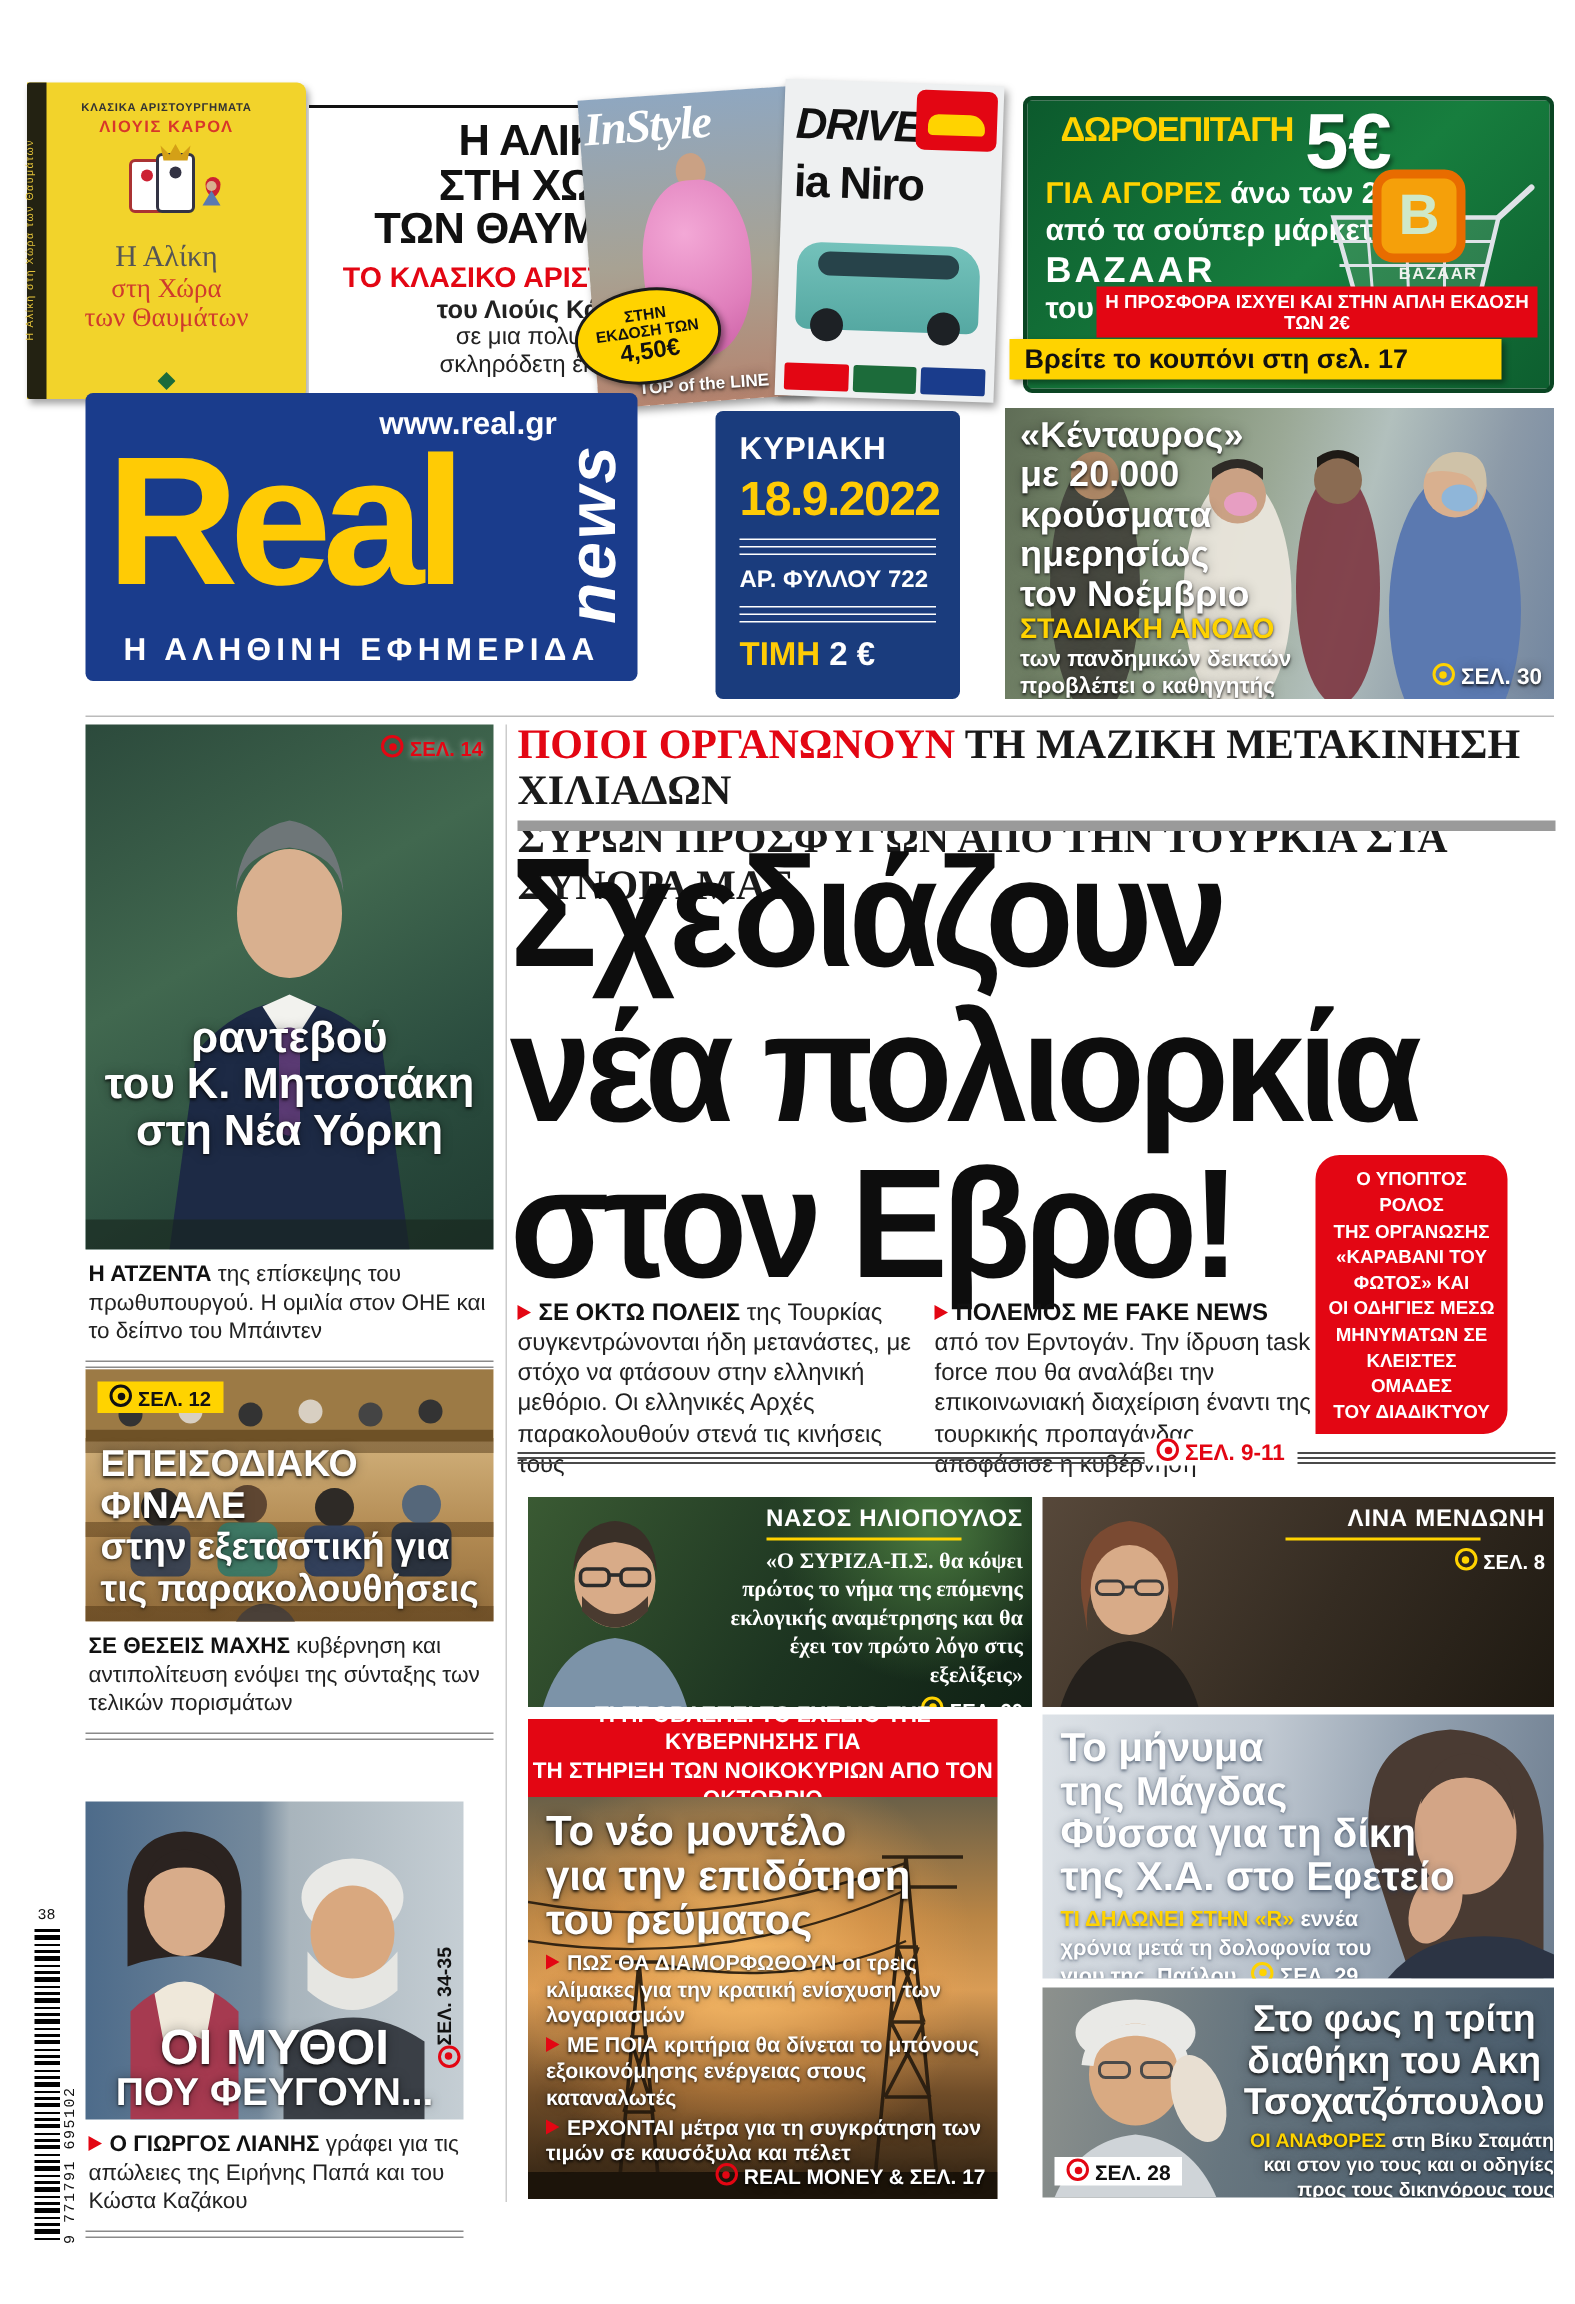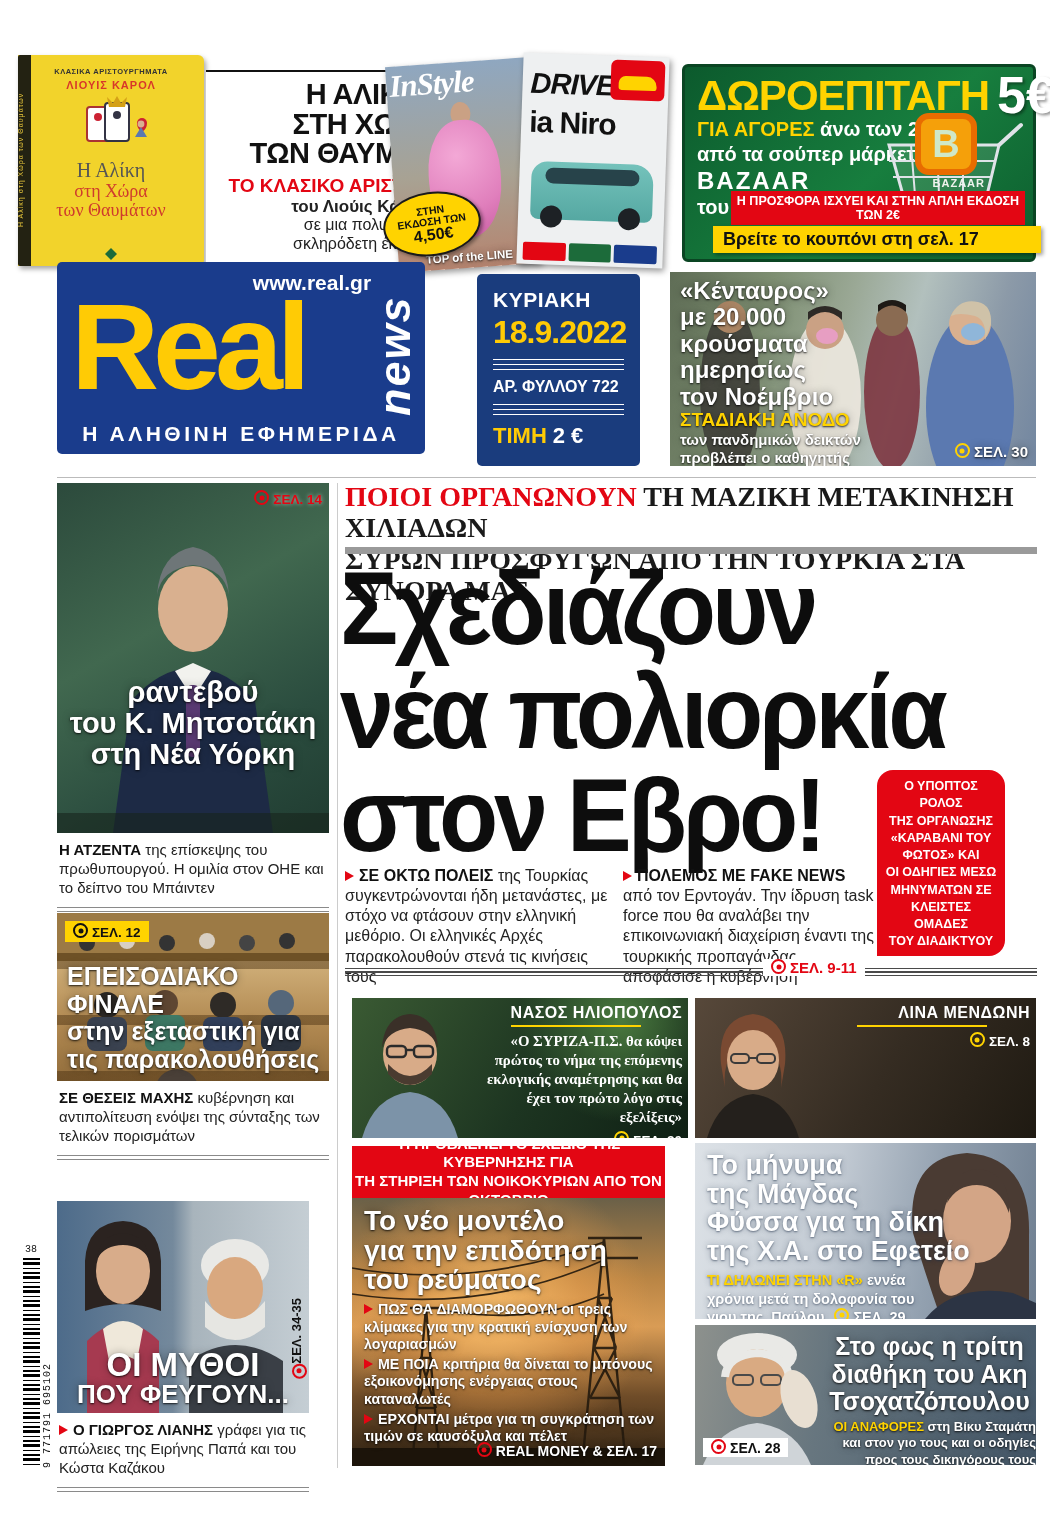--- a/index.html
+++ b/index.html
@@ -60,33 +60,33 @@
   .dr-strip{position:absolute;bottom:4px;left:6px;right:6px;height:18px;display:flex;gap:3px;}
   .dr-strip span{flex:1;border-radius:2px;}
   .badge-oval{left:383px;top:192px;width:94px;height:60px;background:#ffd300;border:2px solid #1a1a1a;
       border-radius:50%;transform:rotate(-8deg);text-align:center;color:#111;font-weight:800;
       display:flex;flex-direction:column;justify-content:center;line-height:1.05;box-shadow:2px 2px 4px rgba(0,0,0,.4);}
   .bo-s{font-size:10.5px;} .bo-p{font-size:16px;}
 
   .bazaar{left:682px;top:64px;width:354px;height:198px;box-sizing:border-box;border:3px solid #0a4523;border-radius:6px;
       background:linear-gradient(135deg,#0c5a2d 0%,#177e3e 55%,#0d5e2f 100%);color:#fff;padding:8px 12px;}
   .bz-title{display:flex;align-items:flex-start;}
-  .bz-t1{font-size:42px;font-weight:800;color:#ffd300;letter-spacing:-1px;line-height:1;}
+  .bz-t1{font-size:23px;font-weight:800;color:#ffd300;letter-spacing:-1px;line-height:1;margin-left:10px;}
   .bz-t2{font-size:52px;font-weight:800;color:#fff;line-height:.8;margin-left:8px;text-shadow:2px 2px 3px rgba(0,0,0,.4);}
   .bz-l{font-size:20px;font-weight:bold;line-height:1.25;}
   .bz-hl{color:#ffd300;}
   .bz-brand{font-size:24px;font-weight:800;letter-spacing:2px;line-height:1.15;}
   .bz-cart{position:absolute;right:4px;top:44px;width:158px;height:118px;}
   .blogo{position:absolute;right:52px;top:2px;width:62px;height:62px;background:#f5a00a;border:6px solid #e86c00;
       border-radius:14px;box-sizing:border-box;text-align:center;line-height:50px;font-size:38px;font-weight:800;color:#cfe8c8;}
   .blogo-cap{position:absolute;right:44px;top:66px;color:#f0f3ee;font-size:11px;font-weight:800;letter-spacing:1px;}
   .bz-red{position:absolute;left:46px;right:8px;bottom:34px;background:#e30613;color:#fff;font-size:12.5px;
       font-weight:800;text-align:center;padding:3px 2px;}
   .bz-yellow{position:absolute;left:-12px;bottom:6px;width:308px;background:#ffd300;color:#111;font-size:18px;
-      font-weight:800;padding:3px 10px;box-shadow:2px 2px 4px rgba(0,0,0,.4);margin-left:40px;}
+      font-weight:800;padding:3px 10px;box-shadow:2px 2px 4px rgba(0,0,0,.4);}
 
   
   .masthead{left:57px;top:262px;width:368px;height:192px;background:#1a3c8c;border-radius:5px;}
   .mh-url{position:absolute;top:9px;left:150px;width:210px;text-align:center;color:#fff;font-size:21px;font-weight:800;}
   .mh-real{position:absolute;left:14px;top:24px;font-size:122px;font-weight:800;color:#ffcb05;letter-spacing:-6px;line-height:1;}
   .mh-news{position:absolute;right:4px;top:12px;height:142px;color:#fff;font-size:45px;font-weight:800;font-style:italic;
       writing-mode:vertical-rl;transform:rotate(180deg);letter-spacing:2px;}
   .mh-tag{position:absolute;bottom:8px;left:0;right:0;text-align:center;color:#fff;font-size:21px;font-weight:800;letter-spacing:3.5px;}
 
   .datebox{left:477px;top:274px;width:163px;height:192px;background:#1a3c7d;border-radius:5px;color:#fff;
@@ -147,21 +147,21 @@
   .inq-pg{position:absolute;top:8px;left:8px;background:#ffd300;color:#111;font-size:13.5px;font-weight:800;padding:2px 8px;}
   .inq-h{position:absolute;left:10px;bottom:8px;color:#fff;font-size:25px;font-weight:800;line-height:1.1;}
 
   .myths{left:57px;top:1201px;width:252px;}
   .myths .photo{height:212px;background:linear-gradient(90deg,#4d6b8a 0%,#74899c 46%,#a8b4bc 54%,#c5ced4 100%);}
   .my-h{position:absolute;left:0;right:0;bottom:6px;text-align:center;color:#fff;font-weight:800;line-height:1.0;}
   .my-h1{font-size:33px;} .my-h2{font-size:26px;}
   .my-pg{position:absolute;right:2px;bottom:34px;writing-mode:vertical-rl;transform:rotate(180deg);
       color:#111;font-size:13px;font-weight:800;}
 
-  .barcode{left:23px;top:1258px;width:34px;height:210px;display:flex;}
+  .barcode{left:23px;top:1286px;width:34px;height:210px;display:flex;}
   .bc-bars{width:17px;height:100%;
       background:repeating-linear-gradient(180deg,#000 0 2px,#fff 2px 4px,#000 4px 7px,#fff 7px 10px,#000 10px 11px,#fff 11px 14px);}
   .bc-num{writing-mode:vertical-rl;transform:rotate(180deg);font-family:"Liberation Mono",monospace;
       font-size:10px;color:#111;letter-spacing:1px;margin-left:2px;}
   .bc-top{position:absolute;top:-14px;left:2px;font-size:10px;font-family:"Liberation Mono",monospace;}
 
   
   .qpanel{color:#fff;overflow:hidden;}
   .q-ilio{left:352px;top:998px;width:336px;height:140px;
       background:radial-gradient(circle at 80% 15%,#4a7a3f 0%,transparent 35%),

